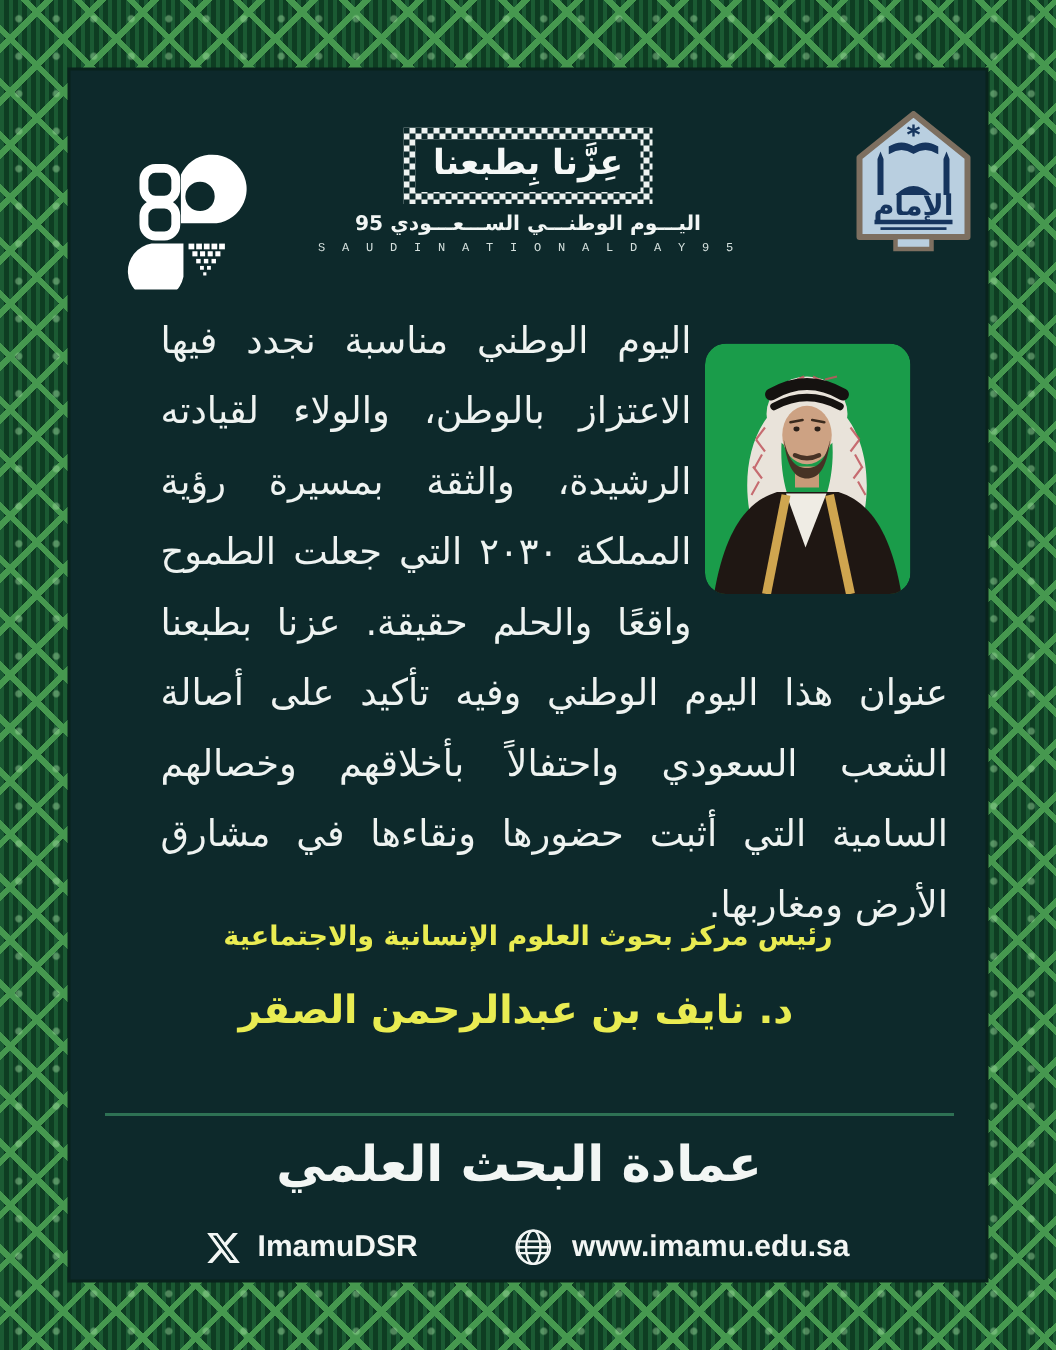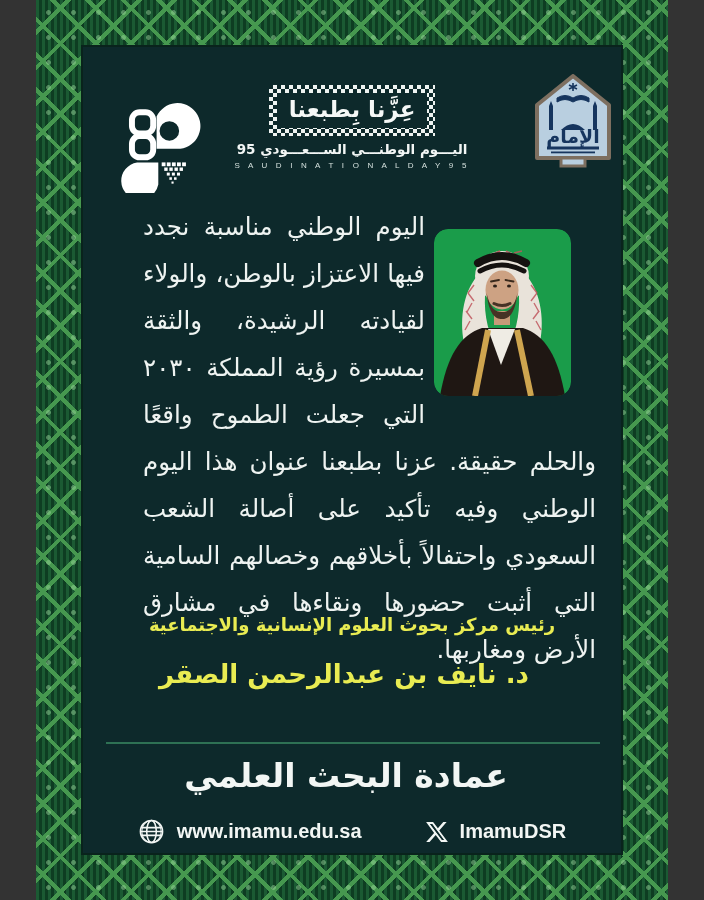--- a/index.html
+++ b/index.html
@@ -1,17 +1,17 @@
 <!DOCTYPE html>
 <html lang="ar" dir="rtl"><head>
 <meta charset="utf-8">
 <style>
   html,body{margin:0;padding:0;background:#333;}
   .page{
-    position:relative;width:632px;height:900px;overflow:hidden;margin:0 auto;
+    position:relative;width:704px;height:900px;overflow:hidden;margin:0 auto;
     background-color:#0c3a20;
     background-image:
       radial-gradient(rgba(160,220,160,.45) 2px, rgba(0,0,0,0) 2.8px),
       repeating-linear-gradient(45deg, rgba(0,0,0,0) 0 21px, #46984f 21px 25px),
       repeating-linear-gradient(135deg, rgba(0,0,0,0) 0 21px, #46984f 21px 25px),
       repeating-linear-gradient(90deg, #1b5a33 0 3px, #0e3d22 3px 6px);
     background-size:25px 25px, auto, auto, auto;
     font-family:"DejaVu Sans", sans-serif;
   }
   .panel{
@@ -25,21 +25,21 @@
   .nd-frame{
     padding:8px;
     background:repeating-conic-gradient(#eef3f1 0% 25%, rgba(0,0,0,0) 0% 50%);
     background-size:8px 8px;
   }
   .nd-frame-inner{
     background:#0d292b;min-width:128px;text-align:center;
     padding:1px 11px 4px;color:#f5f8f7;font-size:23px;font-weight:bold;line-height:30px;
   }
   .nd-ar{margin-top:5px;color:#f2f6f5;font-size:13.5px;font-weight:bold;letter-spacing:1px;}
-  .nd-en{margin-top:4px;color:#d4e0dd;font-size:8px;letter-spacing:3.2px;font-family:Liberation Sans, sans-serif;direction:ltr;}
+  .nd-en{margin-top:4px;color:#d4e0dd;font-size:8px;letter-spacing:3.2px;font-family:Liberation Mono, monospace;direction:ltr;}
   
   .content{position:absolute;right:25px;left:25px;top:156px;direction:rtl;}
   .paragraph{
     color:#eef3f1;font-size:24.5px;line-height:47px;
     text-align:justify;text-justify:inter-word;margin-left:35px;
   }
   .photo{
     float:left; 
   }
   .photo{float:right;width:137px;height:167px;margin:26px 25px 14px 9px;border-radius:14px;overflow:hidden;display:block;}
@@ -162,34 +162,34 @@
 
     <div class="role">رئيس مركز بحوث العلوم الإنسانية والاجتماعية</div>
     <div class="name">د. نايف بن عبدالرحمن الصقر</div>
 
     <div class="divider"></div>
     <div class="calligraphy">عمادة البحث العلمي</div>
 
     <div class="social">
       <div class="social-item">
         <span class="icon">
+          <svg width="22" height="20" viewBox="0 0 24 22" fill="#f2f6f4">
+            <path d="M18.9 0 h3.7 l-8.1 9.3 L24 22 h-7.5 l-5.9 -7.7 L3.8 22 H0.1 l8.7 -9.9 L0 0 h7.7 l5.3 7 Z M17.6 19.8 h2 L6.6 2.1 h-2.2 Z" fill="#f2f6f4"></path>
+            <path d="M17.6 19.8 h2 L6.6 2.1 h-2.2 Z" fill="#0d292b"></path>
+          </svg>
+        </span>
+        <span>ImamuDSR</span>
+      </div>
+      <div class="social-item">
+        <span class="icon">
           <svg width="27" height="27" viewBox="0 0 28 28" fill="none" stroke="#f2f6f4" stroke-width="1.6">
             <circle cx="14" cy="14" r="11.5"></circle>
             <ellipse cx="14" cy="14" rx="5" ry="11.5"></ellipse>
             <ellipse cx="14" cy="14" rx="10" ry="11.5" stroke-width="0.9"></ellipse>
             <path d="M3.2 10 h21.6 M3.2 18 h21.6 M2.5 14 h23"></path>
           </svg>
         </span>
         <span>www.imamu.edu.sa</span>
       </div>
-      <div class="social-item">
-        <span class="icon">
-          <svg width="22" height="20" viewBox="0 0 24 22" fill="#f2f6f4">
-            <path d="M18.9 0 h3.7 l-8.1 9.3 L24 22 h-7.5 l-5.9 -7.7 L3.8 22 H0.1 l8.7 -9.9 L0 0 h7.7 l5.3 7 Z M17.6 19.8 h2 L6.6 2.1 h-2.2 Z" fill="#f2f6f4"></path>
-            <path d="M17.6 19.8 h2 L6.6 2.1 h-2.2 Z" fill="#0d292b"></path>
-          </svg>
-        </span>
-        <span>ImamuDSR</span>
-      </div>
     </div>
 
   </div>
 </div>
 
 </body></html>

